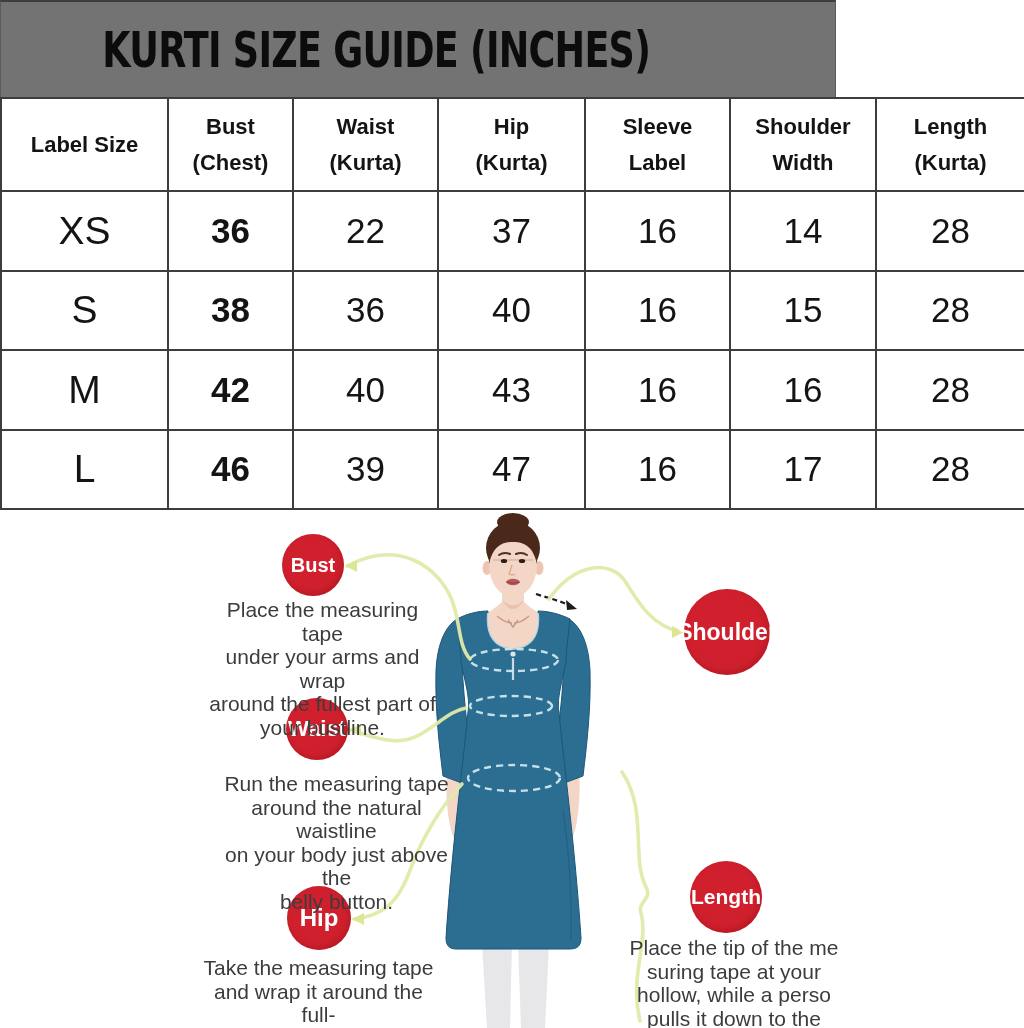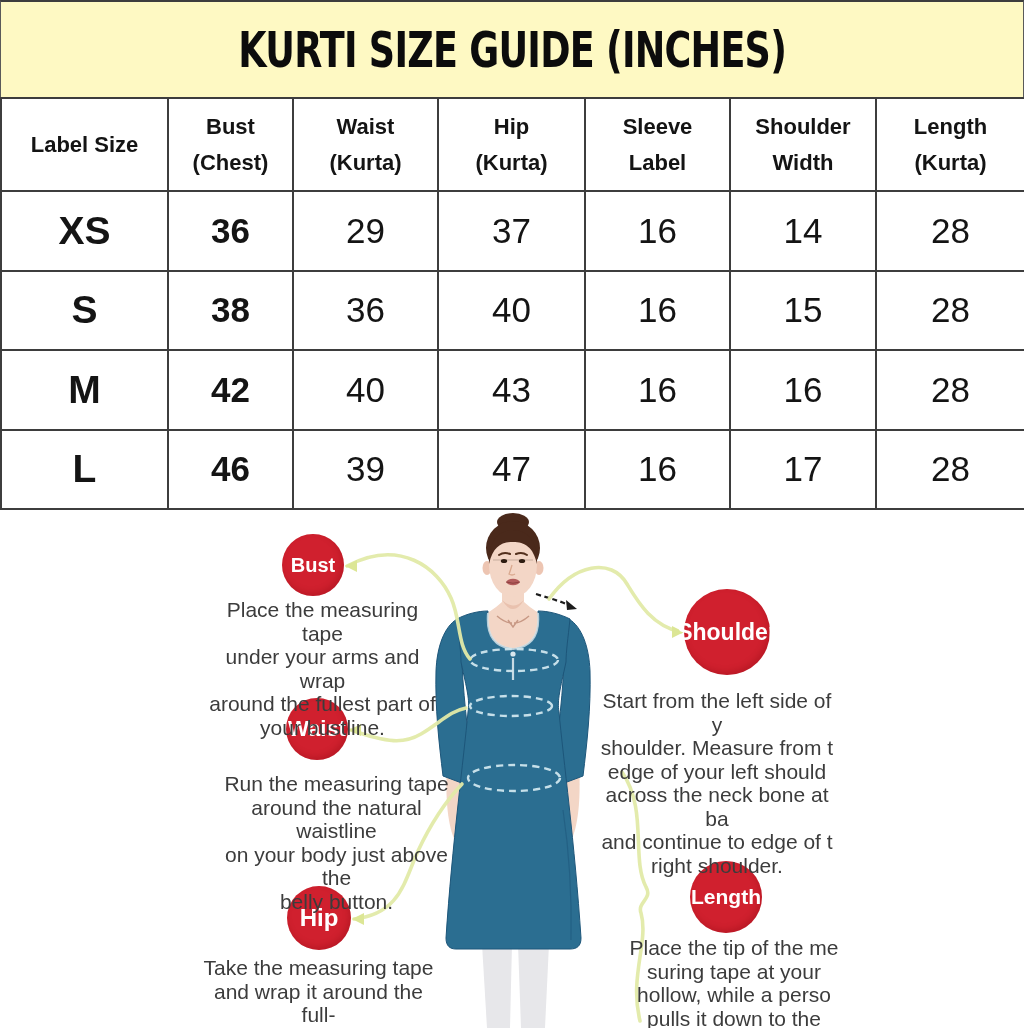--- a/index.html
+++ b/index.html
@@ -1,34 +1,34 @@
 <!DOCTYPE html>
 <html><head>
 <meta charset="utf-8">
 <style>
   html,body{margin:0;padding:0;background:#ffffff;font-family:"Liberation Sans",sans-serif;}
   .page{position:relative;width:1024px;height:1028px;background:#ffffff;overflow:hidden;}
 
   
-  .title-band{position:absolute;left:0;top:0;width:1024px;height:97px;box-sizing:border-box;
+  .title-band{position:absolute;left:0;top:0;width:836px;height:97px;box-sizing:border-box;
     border-top:2px solid #3d3d3d;border-left:1.5px solid #5a5a5a;border-right:1.5px solid #5a5a5a;
-    display:flex;align-items:center;justify-content:center;background:#fef9c3;}
+    display:flex;align-items:center;background:#737373;}
   .title-band h1{margin:0;font-family:"DejaVu Sans",sans-serif;font-weight:bold;font-size:50px;
     color:#0c0c0c;white-space:nowrap;transform:scaleX(.73);letter-spacing:-1px;}
 
   
   table.size-table{position:absolute;top:97px;left:0;width:1024px;height:413px;
     border-collapse:collapse;table-layout:fixed;background:#fff;}
   .size-table th,.size-table td{border:2px solid #3d3d3d;text-align:center;vertical-align:middle;
     padding:0;color:#141414;overflow:hidden;}
   .size-table thead tr{height:93px;margin-top:24px;}
   .size-table tbody tr{height:64px;}
   .size-table th{font-size:22px;font-weight:bold;line-height:1.62;white-space:pre-line;}
   .size-table td{font-size:35px;font-weight:normal;}
-  .size-table td.lbl{font-size:39px;font-weight:bold;}
+  .size-table td.lbl{font-size:39px;font-weight:normal;}
   .size-table td.b{font-weight:bold;}
 
   
   .diagram{position:absolute;left:0;top:510px;width:1024px;height:518px;background:#fff;}
   .diagram svg{position:absolute;left:0;top:0;}
   .badge{position:absolute;border-radius:50%;background:#d0202e;color:#ffffff;
     display:flex;align-items:center;justify-content:center;font-weight:bold;
     box-shadow:inset -2px -3px 6px rgba(120,0,10,.25);}
   #badge-bust{left:282px;top:24px;width:62px;height:62px;font-size:20px;}
   #badge-waist{left:286px;top:188px;width:62px;height:62px;font-size:22px;}
@@ -77,21 +77,21 @@
         <th>Shoulder
 Width</th>
         <th>Length
 (Kurta)</th>
       </tr>
     </thead>
     <tbody>
       <tr>
         <td class="lbl">XS</td>
         <td class="b">36</td>
-        <td>29</td>
+        <td>22</td>
         <td>37</td>
         <td>16</td>
         <td>14</td>
         <td>28</td>
       </tr>
       <tr>
         <td class="lbl">S</td>
         <td class="b">38</td>
         <td>36</td>
         <td>40</td>
@@ -194,26 +194,20 @@
 around the fullest part of
 your bustline.</div>
     <div class="desc" id="desc-waist">Run the measuring tape
 around the natural waistline
 on your body just above the
 belly button.</div>
     <div class="desc" id="desc-hip">Take the measuring tape
 and wrap it around the full-
 est part of your Hips. Stand
 straight with your feet</div>
-    <div class="desc" id="desc-shoulder">Start from the left side of y
-shoulder. Measure from t
-edge of your left should
-across the neck bone at ba
-and continue to edge of t
-right shoulder.</div>
     <div class="desc" id="desc-length">Place the tip of the me
 suring tape at your
 hollow, while a perso
 pulls it down to the
 length you want you</div>
   </div>
 
 </div>
 
 </body></html>

